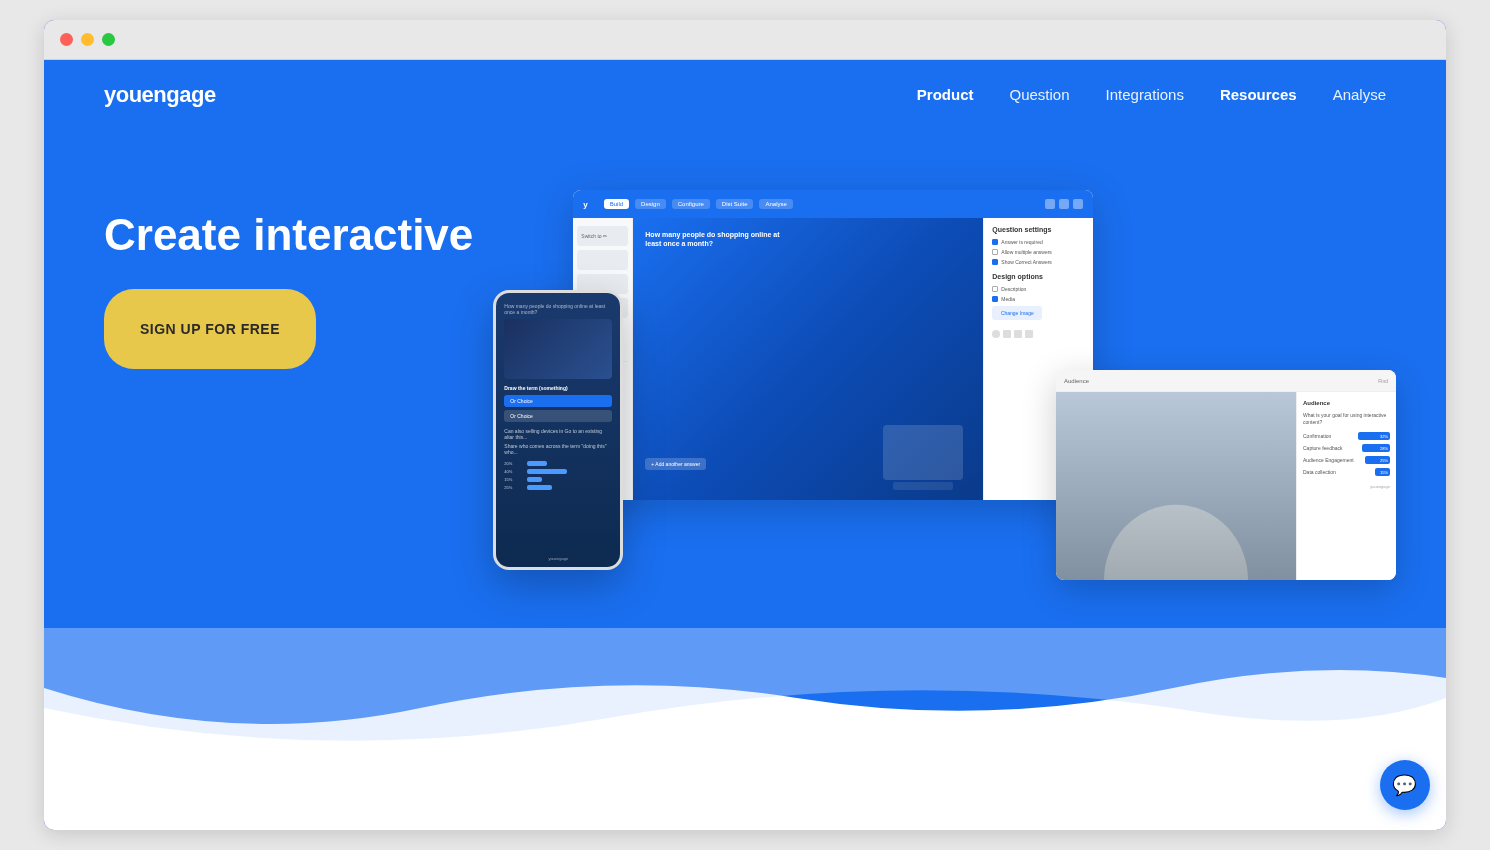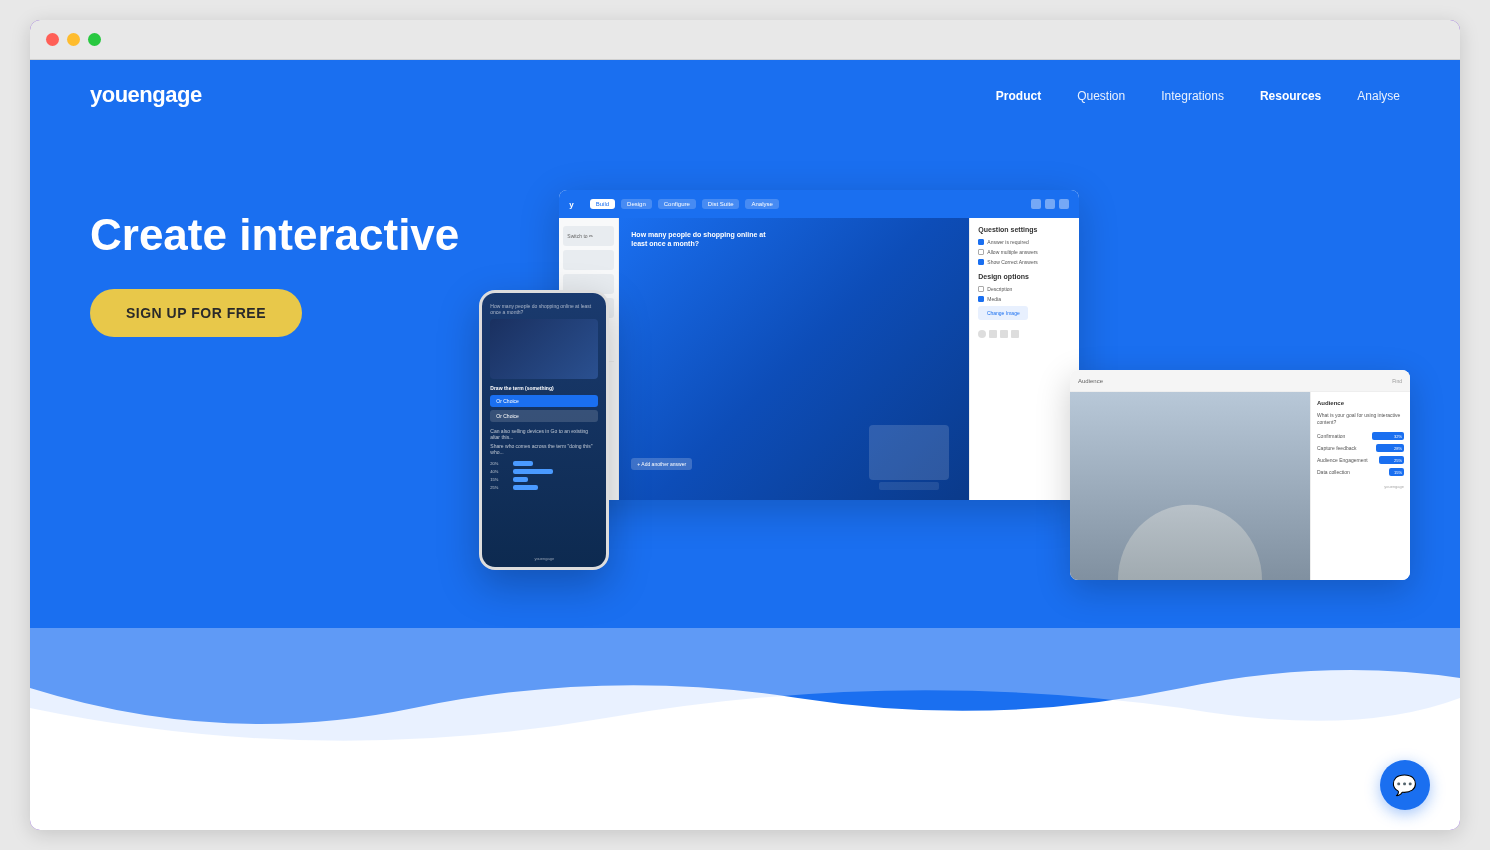--- a/index.html
+++ b/index.html
@@ -8,21 +8,21 @@
       height: 850px;
       background: #e8e8e8;
       font-family: -apple-system, BlinkMacSystemFont, 'Segoe UI', sans-serif;
       overflow: hidden;
     }
 
     
     .browser-chrome {
       background: #6d28d9;
       border-radius: 10px;
-      margin: 20px 30px;
+      margin: 20px 44px;
       box-shadow: 0 4px 20px rgba(0,0,0,0.15);
       overflow: hidden;
       height: 810px;
     }
 
     .browser-titlebar {
       background: #e8e8e8;
       height: 40px;
       display: flex;
       align-items: center;
@@ -71,21 +71,21 @@
 
     .nav-links {
       display: flex;
       align-items: center;
       gap: 36px;
       list-style: none;
     }
 
     .nav-links li a {
       text-decoration: none;
-      font-size: 12px;
+      font-size: 15px;
       font-weight: 500;
       color: rgba(255,255,255,0.9);
     }
 
     .nav-links li a.active {
       font-weight: 700;
       color: white;
     }
 
     .nav-links li a.resources {
@@ -148,21 +148,21 @@
       line-height: 1.7;
       margin-bottom: 48px;
       max-width: 430px;
     }
 
     .cta-button {
       background: #e8c84a;
       color: #2a2a2a;
       border: none;
       border-radius: 30px;
-      padding: 16px 36px;
+      padding: 32px 36px;
       font-size: 14px;
       font-weight: 800;
       letter-spacing: 0.5px;
       cursor: pointer;
       text-transform: uppercase;
     }
 
     
     .hero-right {
       flex: 1;

